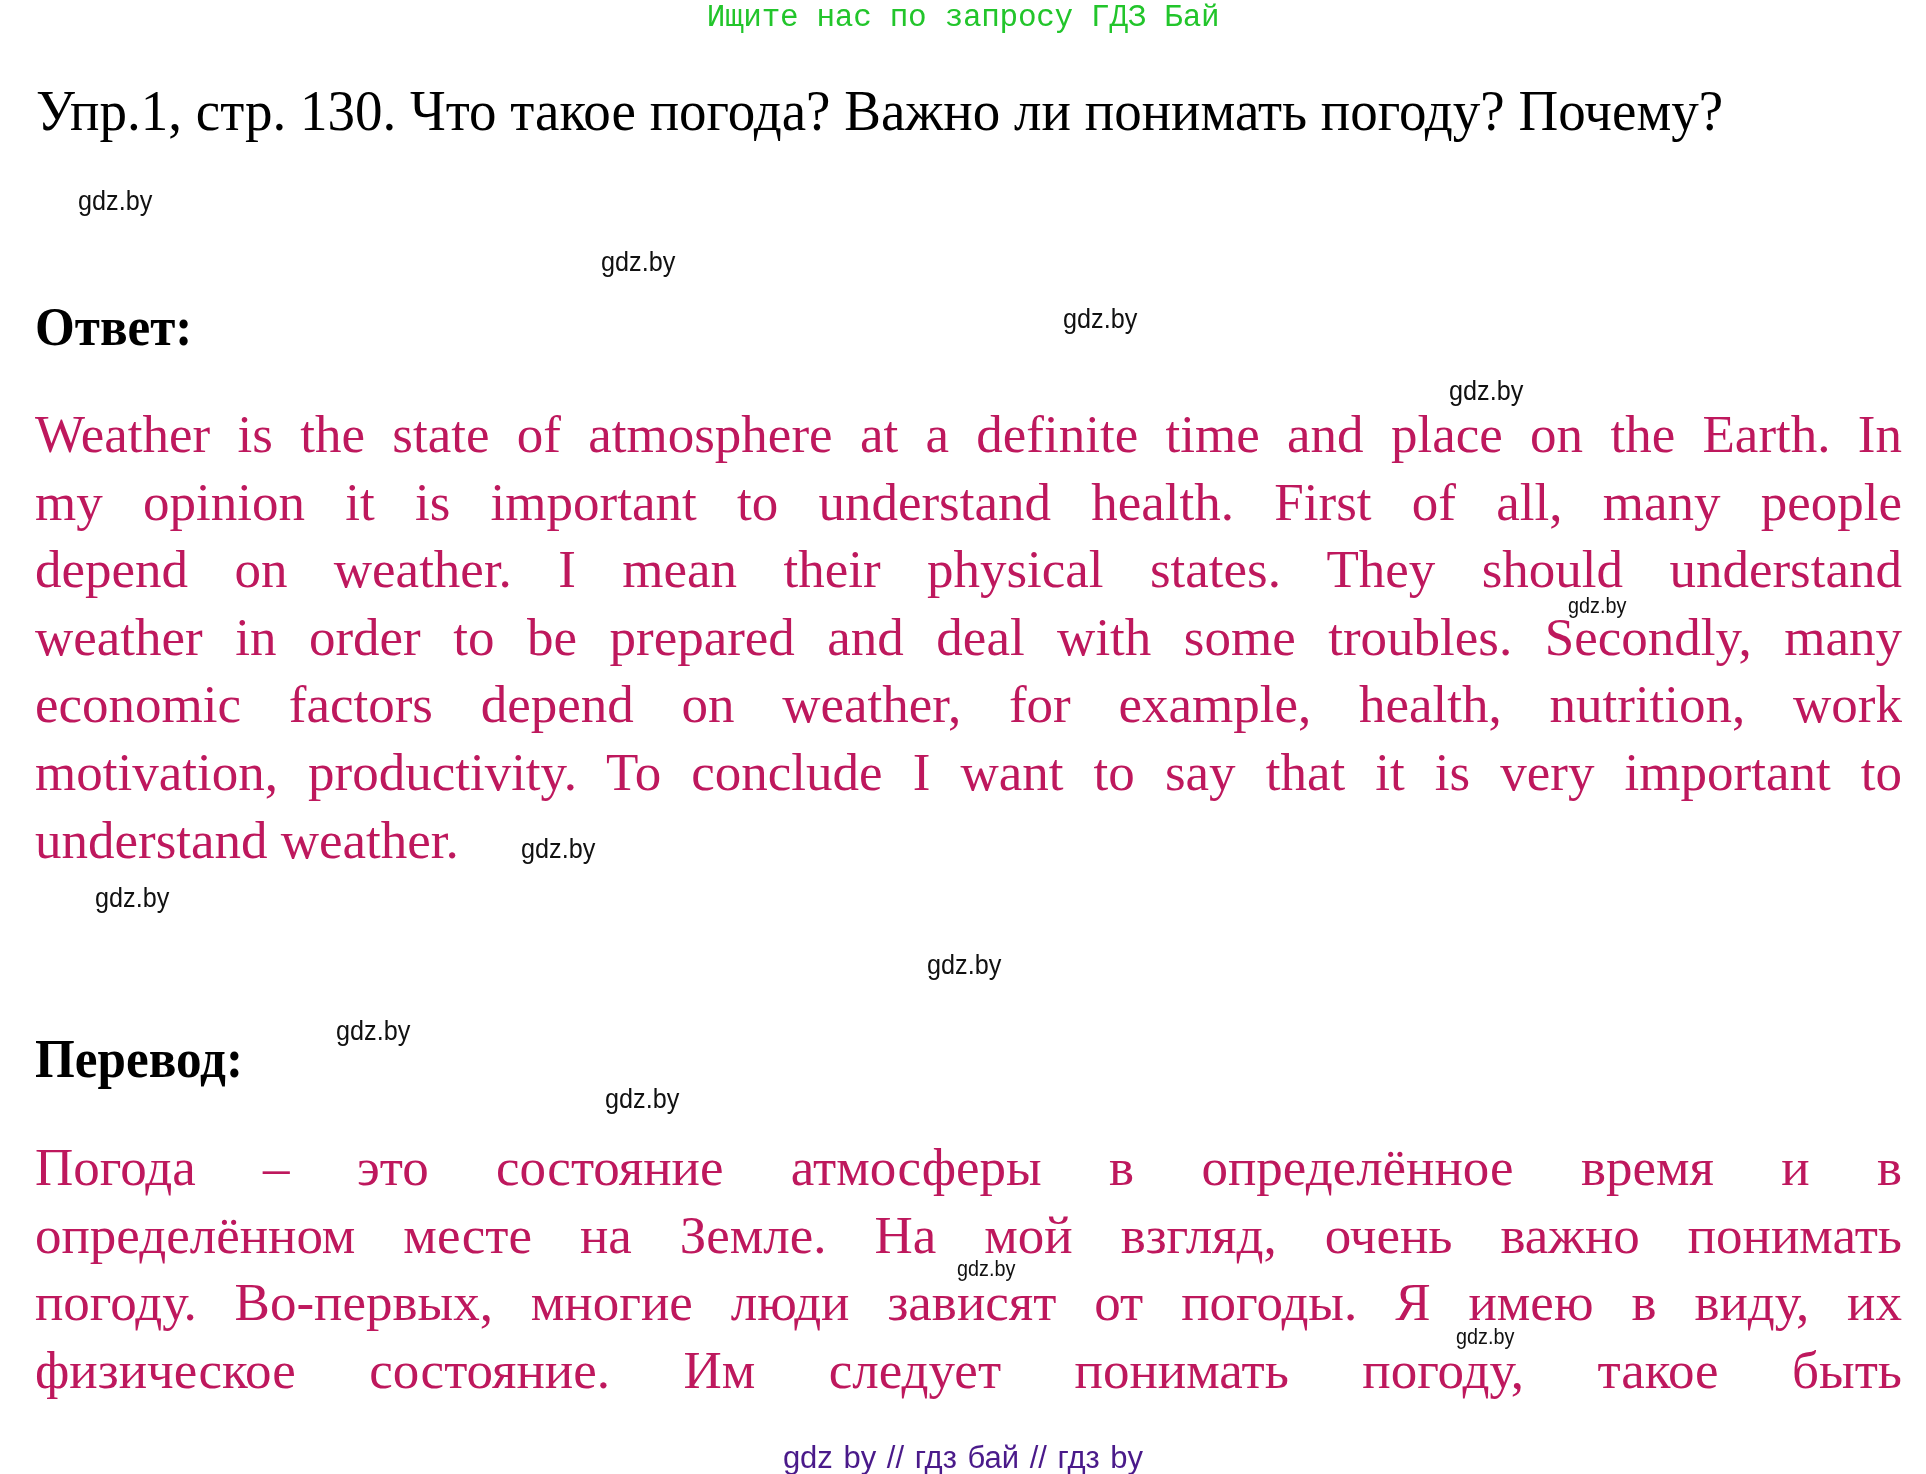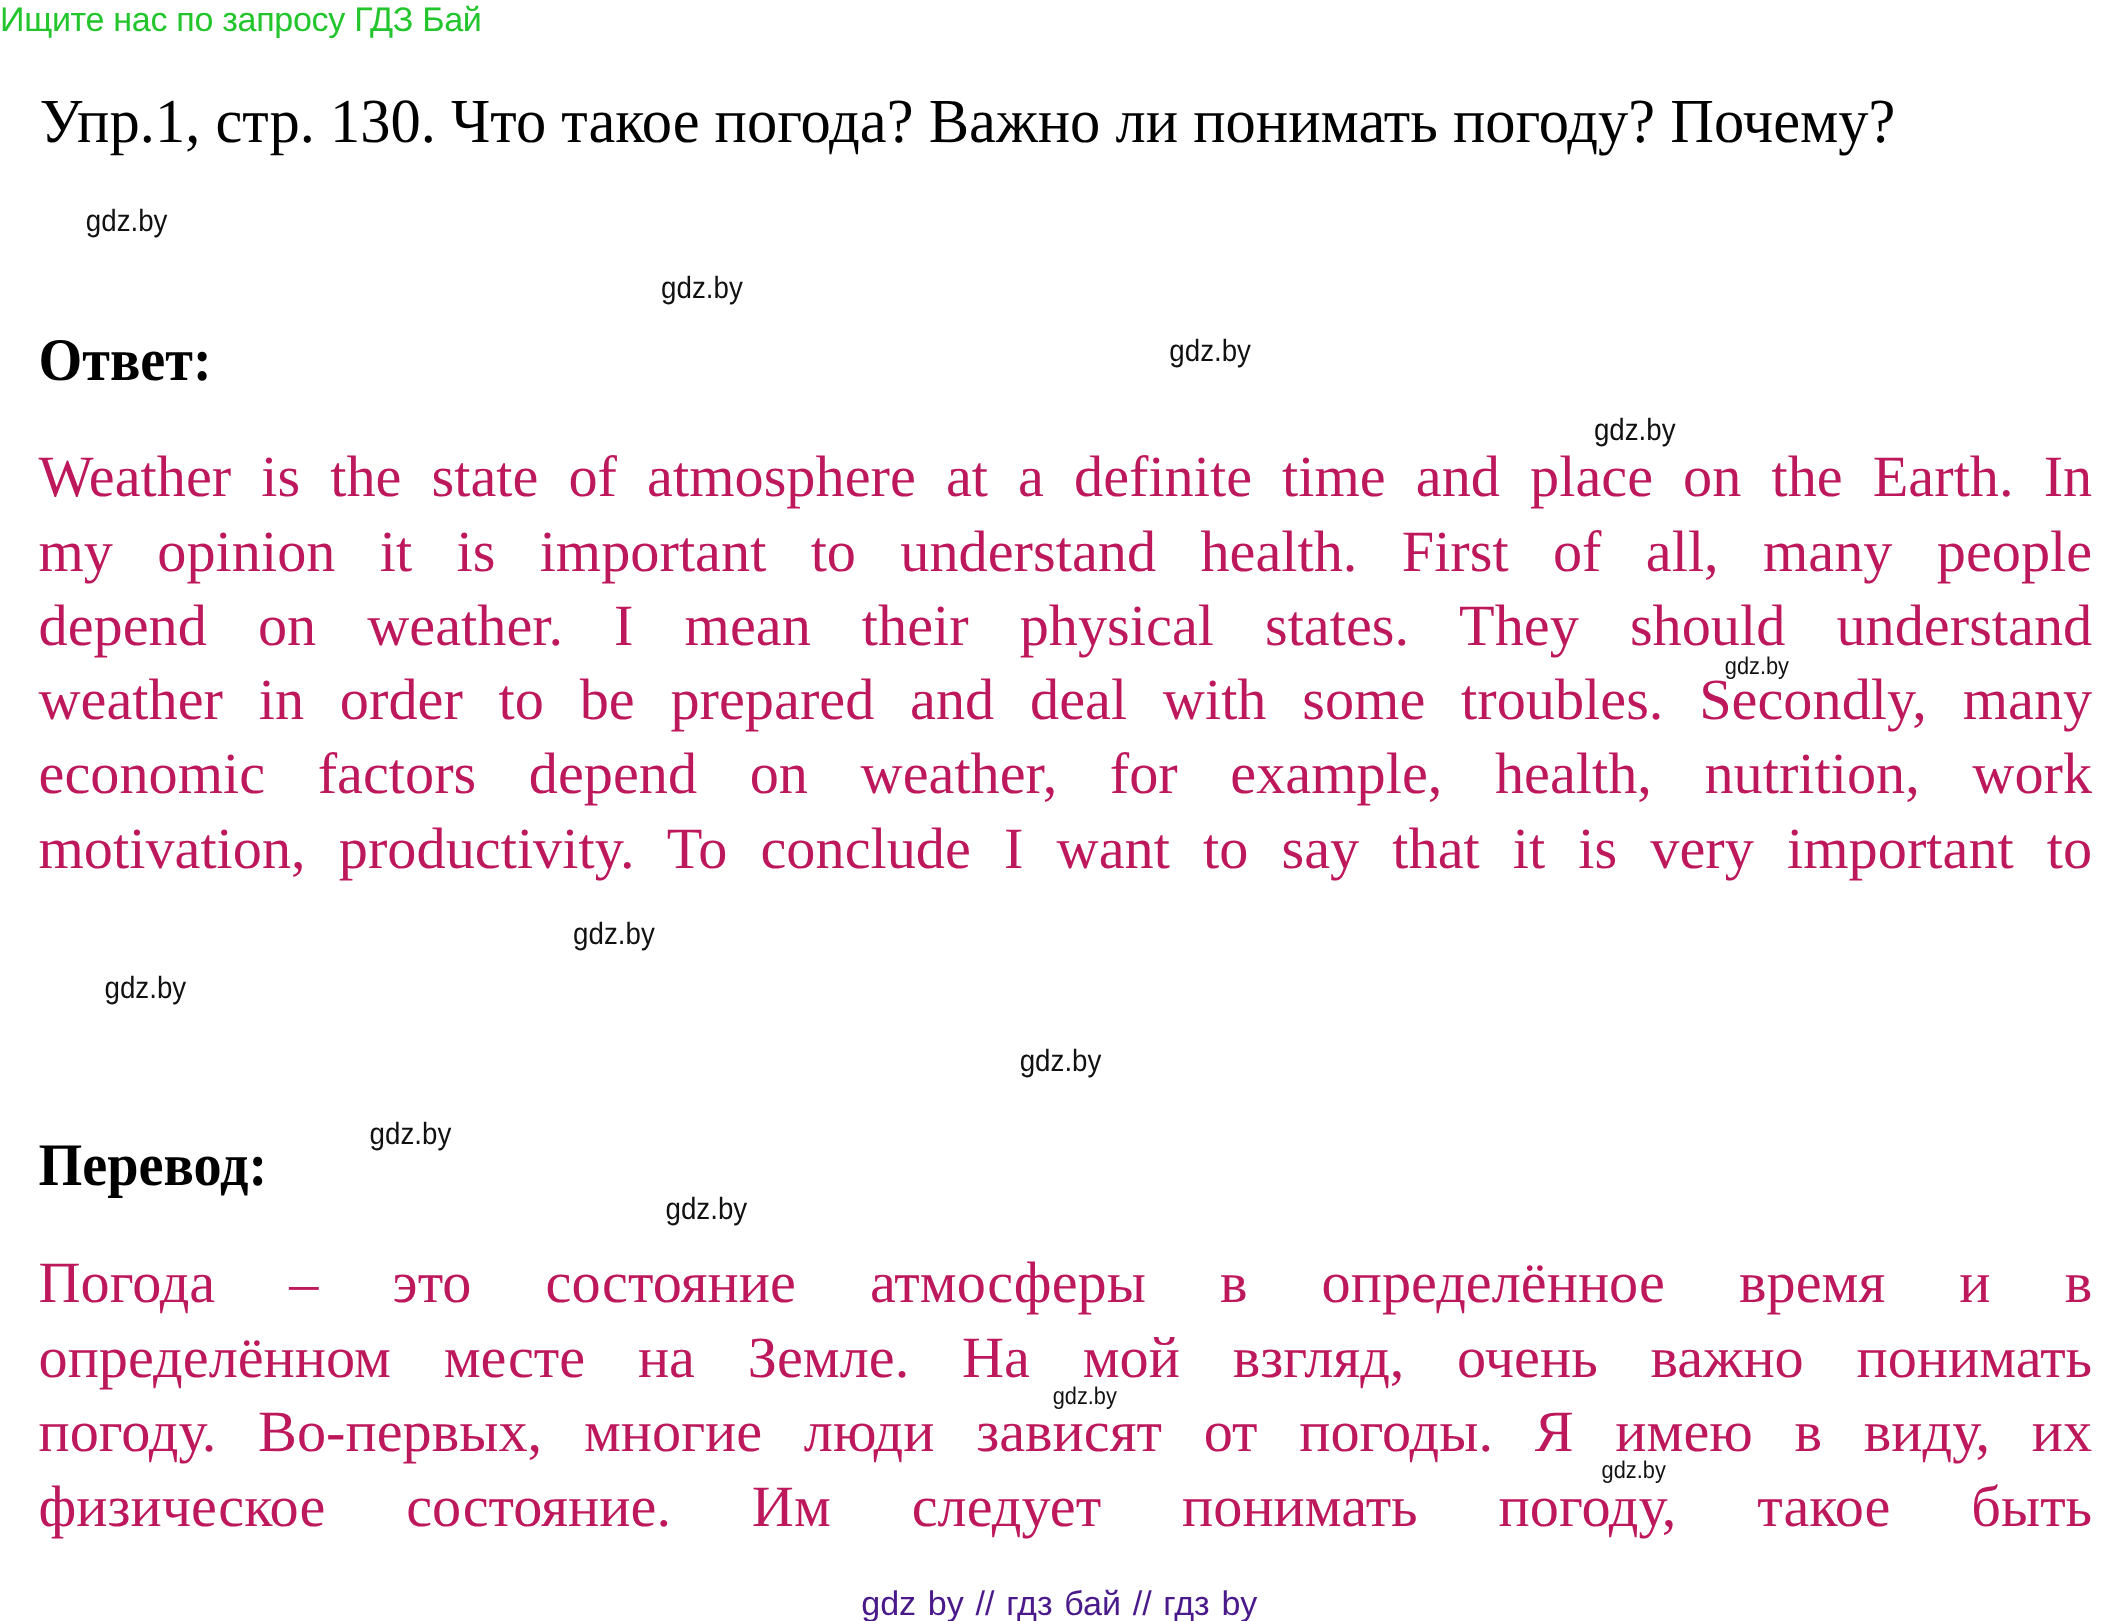--- a/index.html
+++ b/index.html
@@ -1,19 +1,19 @@
 <!DOCTYPE html>
 <html><head>
   <meta charset="utf-8">
   <style>
     html, body { margin: 0; padding: 0; background: #ffffff; }
     body { width: 1926px; height: 1474px; position: relative; overflow: hidden; }
     .banner {
-      position: absolute; left: 0; top: 0; width: 1926px; text-align: left;
-      font-family: Liberation Sans, sans-serif; font-size: 31px; color: #22c52b;
+      position: absolute; left: 0; top: 0; width: 1926px; text-align: center;
+      font-family: Liberation Mono, monospace; font-size: 31px; color: #22c52b;
       line-height: 36px; letter-spacing: -0.3px;
     }
     .title {
       position: absolute; left: 36px; top: 78px; width: 1860px;
       font-family: "Liberation Serif", serif; font-size: 57px; color: #000;
       line-height: 66px; white-space: nowrap; transform: scaleX(0.965); transform-origin: left;
     }
     .heading {
       position: absolute; left: 35px;
       font-family: "Liberation Serif", serif; font-weight: bold; font-size: 55px; color: #000;
@@ -46,20 +46,21 @@
 
 <div class="heading" style="top:295px;">Ответ:</div>
 
 <div class="para" style="top:401px;">
   <span class="line">Weather is the state of atmosphere at a definite time and place on the Earth. In</span>
   <span class="line">my opinion it is important to understand health. First of all, many people</span>
   <span class="line">depend on weather. I mean their physical states. They should understand</span>
   <span class="line">weather in order to be prepared and deal with some troubles. Secondly, many</span>
   <span class="line">economic factors depend on weather, for example, health, nutrition, work</span>
   <span class="line">motivation, productivity. To conclude I want to say that it is very important to</span>
+  <span class="line last">understand weather.</span>
 </div>
 
 <div class="heading" style="top:1027px;">Перевод:</div>
 
 <div class="para" style="top:1134px;">
   <span class="line">Погода – это состояние атмосферы в определённое время и в</span>
   <span class="line">определённом месте на Земле. На мой взгляд, очень важно понимать</span>
   <span class="line">погоду. Во-первых, многие люди зависят от погоды. Я имею в виду, их</span>
   <span class="line">физическое состояние. Им следует понимать погоду, такое быть</span>
 </div>

